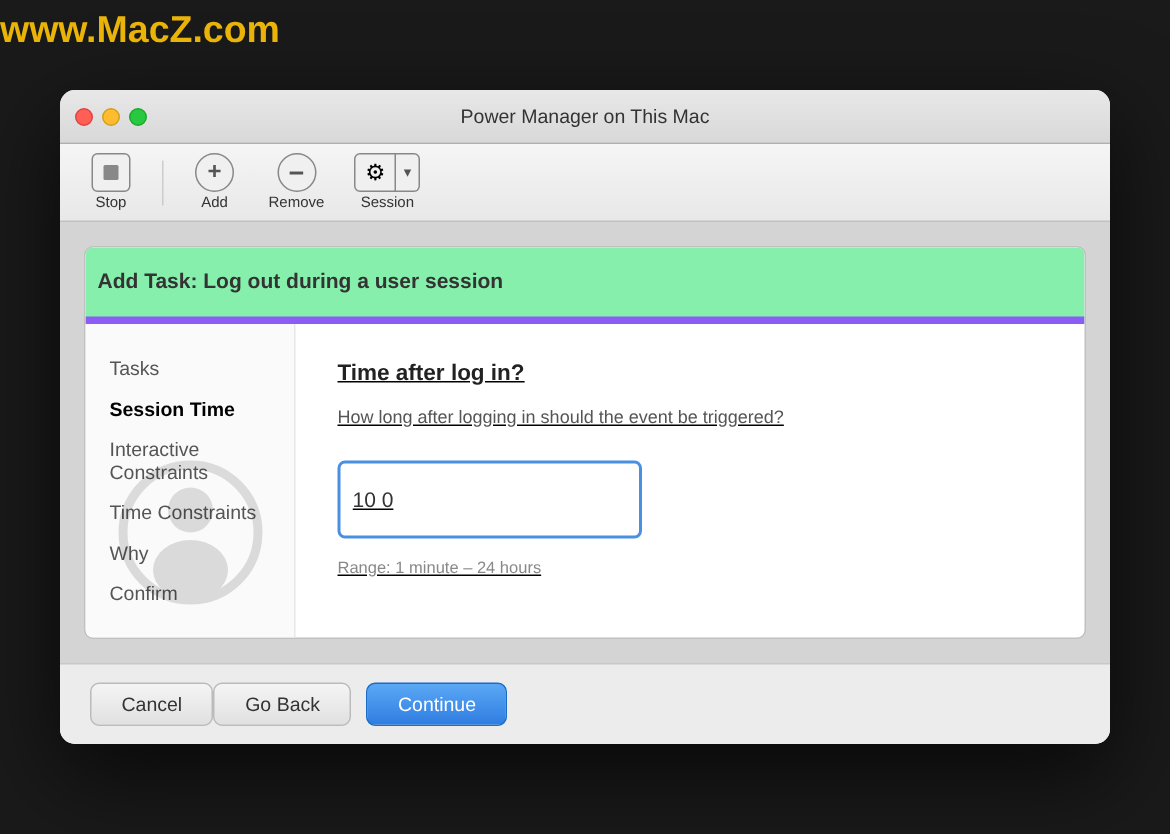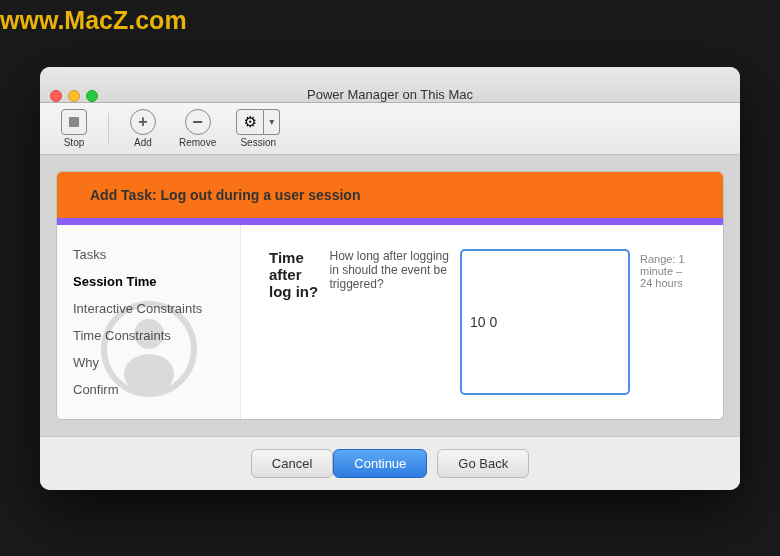--- a/index.html
+++ b/index.html
@@ -36,21 +36,21 @@
       overflow: hidden;
       position: relative;
     }
 
     
     .titlebar {
       background: linear-gradient(to bottom, #e8e8e8, #d8d8d8);
       border-bottom: 1px solid #b0b0b0;
       height: 36px;
       display: flex;
-      align-items: flex-end;
+      align-items: center;
       padding: 0 10px;
       position: relative;
     }
 
     .traffic-lights {
       display: flex;
       gap: 6px;
       align-items: center;
     }
 
@@ -224,40 +224,40 @@
       border-radius: 6px;
       border: 1px solid #c0c0c0;
       padding: 0;
       flex: 1;
       display: flex;
       flex-direction: column;
       overflow: hidden;
     }
 
     .dialog-header {
-      padding: 14px 33px;
-      border-bottom: 7px solid #8b5cf6;
-      background: #f97316;
+      padding: 14px 8px;
+      border-bottom: 5px solid #8b5cf6;
+      background: #86efac;
     }
 
     .dialog-header-title {
       font-size: 14px;
       font-weight: 600;
       color: #333;
     }
 
     .dialog-body {
       display: flex;
       flex: 1;
       padding: 0;
     }
 
     
     .nav-sidebar {
-      width: 184px;
+      width: 140px;
       padding: 20px 16px;
       border-right: 1px solid #e8e8e8;
       display: flex;
       flex-direction: column;
       gap: 8px;
       background: #fafafa;
       position: relative;
     }
 
     .nav-item {
@@ -284,40 +284,41 @@
       display: flex;
       align-items: center;
       justify-content: center;
     }
 
     
     .content-area {
       flex: 1;
       padding: 24px 28px;
       display: flex;
-      flex-direction: row;
+      flex-direction: column;
       gap: 10px;
+      text-decoration: underline;
     }
 
     .content-question {
       font-size: 15px;
       font-weight: 600;
       color: #222;
       margin-bottom: 4px;
     }
 
     .content-subtitle {
       font-size: 12px;
       color: #555;
       margin-bottom: 12px;
     }
 
     .time-input {
-      width: 170px;
-      padding: 0 8px;
+      width: 203px;
+      padding: 16px 8px;
       font-size: 14px;
       border: 2px solid #4a90e2;
       border-radius: 5px;
       outline: none;
       color: #333;
       background: white;
     }
 
     .content-hint {
       font-size: 11px;
@@ -325,21 +326,21 @@
       margin-top: 4px;
     }
 
     
     .bottom-bar {
       background: #ececec;
       border-top: 1px solid #c8c8c8;
       padding: 12px 20px;
       display: flex;
       align-items: center;
-      justify-content: center;
+      justify-content: flex-start;
     }
 
     .btn {
       padding: 6px 20px;
       font-size: 13px;
       border-radius: 6px;
       cursor: pointer;
       font-family: inherit;
       font-weight: 400;
     }
@@ -450,18 +451,18 @@
           <div class="content-hint">Range: 1 minute – 24 hours</div>
         </div>
 
       </div>
     </div>
   </div>
 
   <div class="bottom-bar">
     <button class="btn btn-cancel">Cancel</button>
     <div class="btn-group-right">
+      <button class="btn btn-goback">Go Back</button>
       <button class="btn btn-continue">Continue</button>
-      <button class="btn btn-goback">Go Back</button>
     </div>
   </div>
 
 </div>
 
 </body></html>

